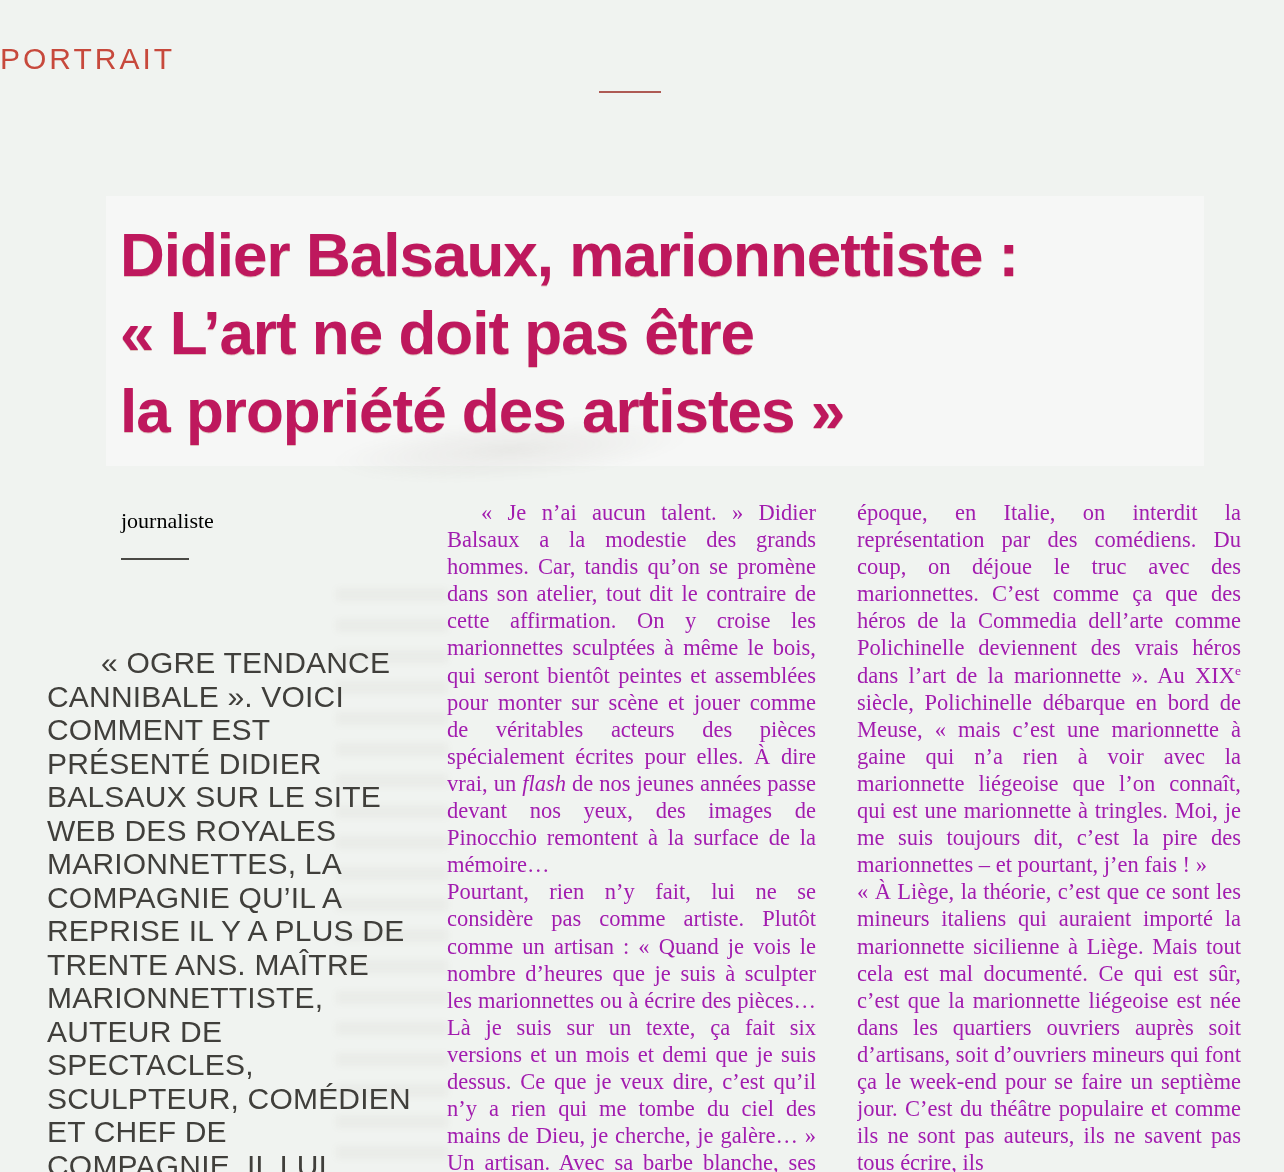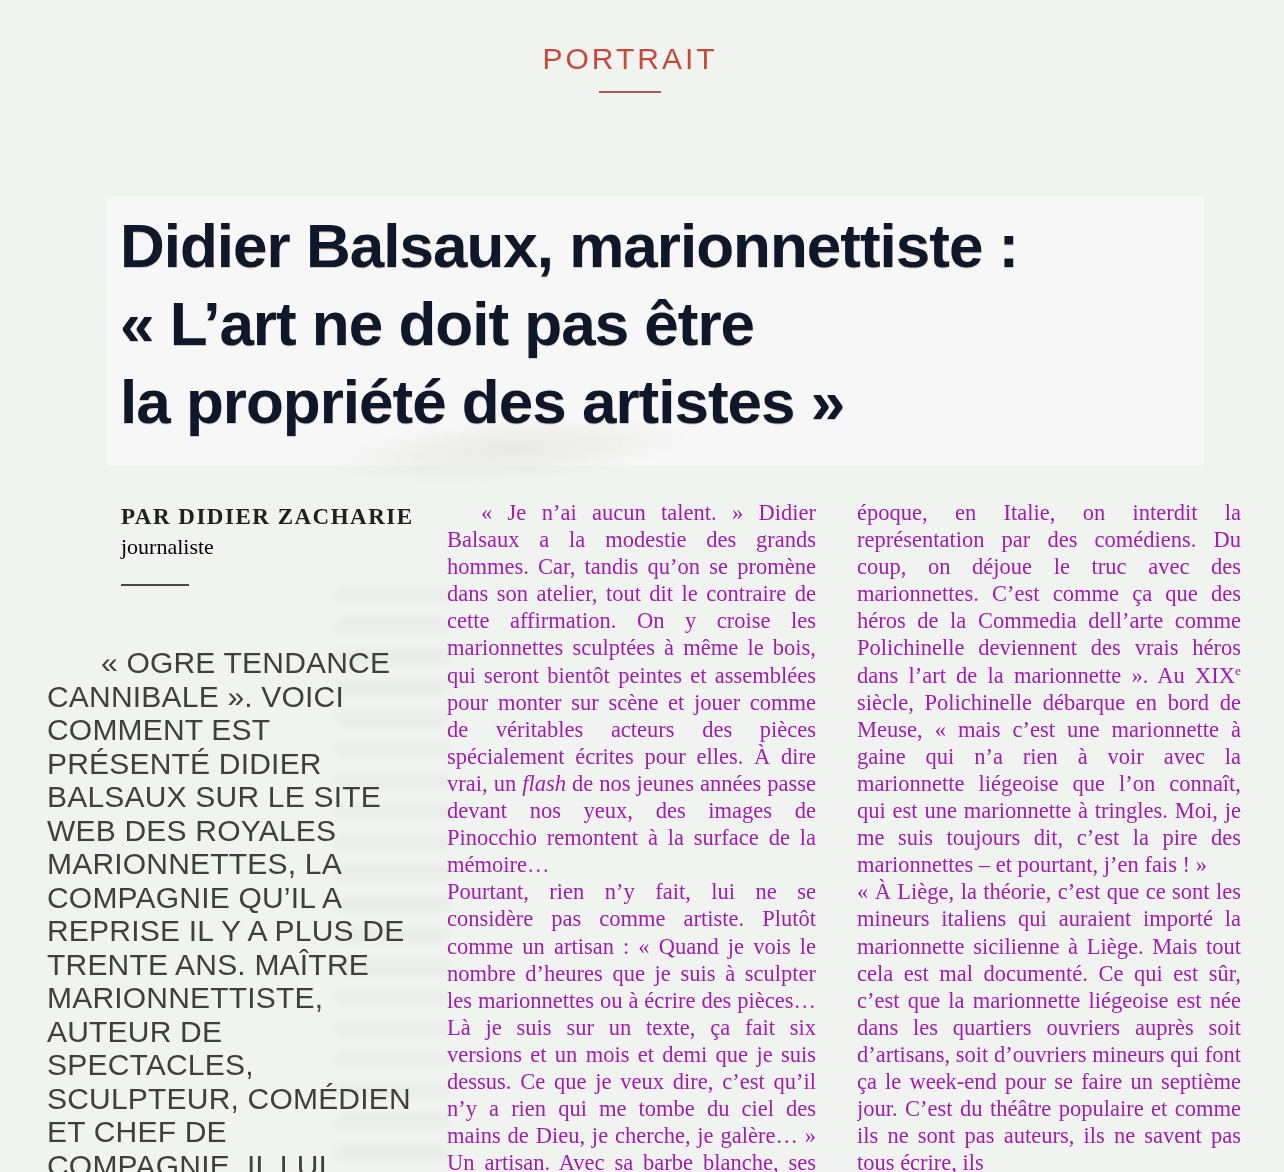--- a/index.html
+++ b/index.html
@@ -38,43 +38,42 @@
     background: radial-gradient(ellipse at 50% 50%, rgba(110,102,90,0.10), rgba(110,102,90,0) 70%);
     filter: blur(2px);
     transform: rotate(-4deg);
     pointer-events: none;
   }
 
   .kicker {
     position: absolute;
     left: 0; top: 42px;
     width: 1260px;
-    text-align: center;
     font-family: "Liberation Sans", sans-serif;
     font-size: 30px;
     letter-spacing: 3px;
     color: #c7493c;
   }
   .kicker-rule {
     width: 62px;
     height: 0;
     border-bottom: 2px solid #ae5a54;
     margin: 15px auto 0;
   }
 
   .headline {
     position: absolute;
-    left: 120px; top: 207px;
+    left: 120px; top: 216px;
     width: 1085px;
     font-family: "Liberation Sans", sans-serif;
     font-weight: bold;
     font-size: 62px;
     line-height: 78px;
     letter-spacing: -1px;
-    color: #0f172a;
+    color: #be185d;
     text-shadow: 0 1px 0 rgba(150,40,20,0.25);
   }
   .headline span { display: block; }
 
   .byline {
     position: absolute;
     left: 121px; top: 504px;
     font-family: "Liberation Serif", serif;
   }
   .byline .author {
@@ -139,21 +138,20 @@
     <div class="kicker-rule"></div>
   </div>
 
   <h1 class="headline" style="margin:0">
     <span>Didier Balsaux, marionnettiste&nbsp;:</span>
     <span>«&nbsp;L’art ne doit pas être</span>
     <span>la propriété des artistes&nbsp;»</span>
   </h1>
 
   <div class="byline">
-    <div class="author">PAR DIDIER ZACHARIE</div>
     <div class="role">journaliste</div>
     <div class="byline-rule"></div>
   </div>
 
   <div class="standfirst">«&nbsp;OGRE TENDANCE CANNIBALE&nbsp;». VOICI COMMENT EST PRÉSENTÉ DIDIER BALSAUX SUR LE SITE WEB DES ROYALES MARIONNETTES, LA COMPAGNIE QU’IL A REPRISE IL Y A PLUS DE TRENTE ANS. MAÎTRE MARIONNETTISTE, AUTEUR DE SPECTACLES, SCULPTEUR, COMÉDIEN ET CHEF DE COMPAGNIE, IL LUI</div>
 
   <div class="col col-middle">
       <p class="indent"><span>«&nbsp;Je n’ai aucun talent.&nbsp;» Didier Balsaux a la modestie des grands hommes. Car, tandis qu’on se promène dans son atelier, tout dit le contraire de cette affirmation. On y croise les marionnettes sculptées à même le bois, qui seront bientôt peintes et assemblées pour monter sur scène et jouer comme de véritables acteurs des pièces spécialement écrites pour elles. À dire vrai, un </span><i>flash</i><span> de nos jeunes années passe devant nos yeux, des images de Pinocchio remontent à la surface de la mémoire…</span></p>
       <p><span>Pourtant, rien n’y fait, lui ne se considère pas comme artiste. Plutôt comme un artisan&nbsp;: «&nbsp;Quand je vois le nombre d’heures que je suis à sculpter les marionnettes ou à écrire des pièces… Là je suis sur un texte, ça fait six versions et un mois et demi que je suis dessus. Ce que je veux dire, c’est qu’il n’y a rien qui me tombe du ciel des mains de Dieu, je cherche, je galère…&nbsp;» Un artisan. Avec sa barbe blanche, ses mousta-</span></p>
     </div>

